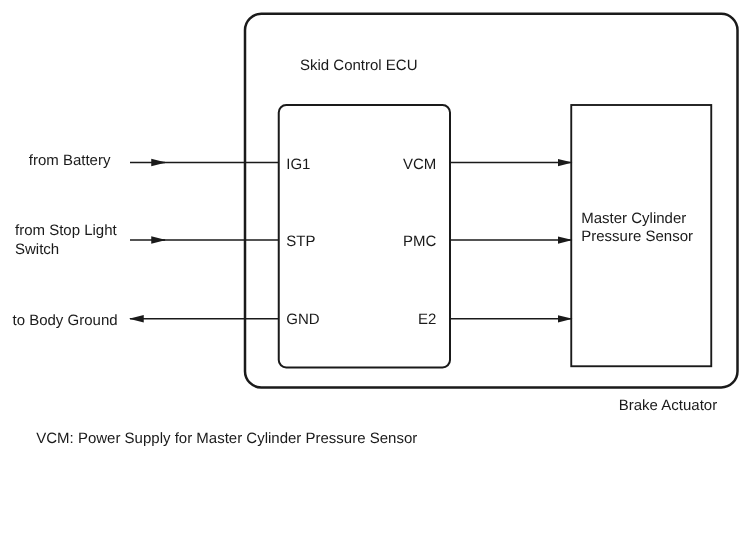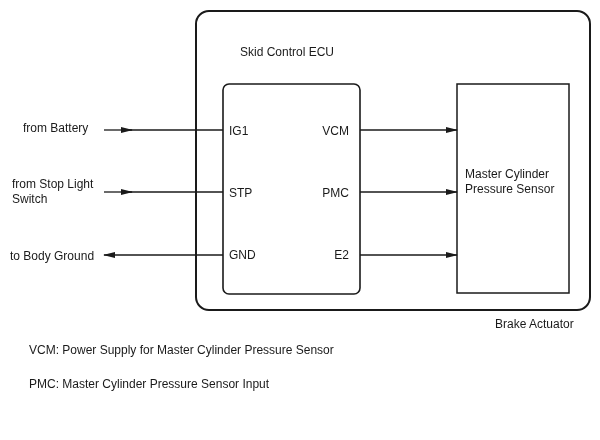--- a/index.html
+++ b/index.html
@@ -52,14 +52,13 @@
 
   <line x1="223" y1="255" x2="104" y2="255" stroke="#1a1a1a" stroke-width="1.3" marker-end="url(#arrow)"></line>
 
   <line x1="360" y1="130" x2="457" y2="130" stroke="#1a1a1a" stroke-width="1.3" marker-end="url(#arrow)"></line>
   <line x1="360" y1="192" x2="457" y2="192" stroke="#1a1a1a" stroke-width="1.3" marker-end="url(#arrow)"></line>
   <line x1="360" y1="255" x2="457" y2="255" stroke="#1a1a1a" stroke-width="1.3" marker-end="url(#arrow)"></line>
 </svg>
 
 <div class="legend">
   <div class="legend-line" style="left:29px; top:343px;">VCM: Power Supply for Master Cylinder Pressure Sensor</div>
-  <div class="legend-line" style="left:29px; top:377px;">PMC: Master Cylinder Pressure Sensor Input</div>
 </div>
 
 </body></html>

